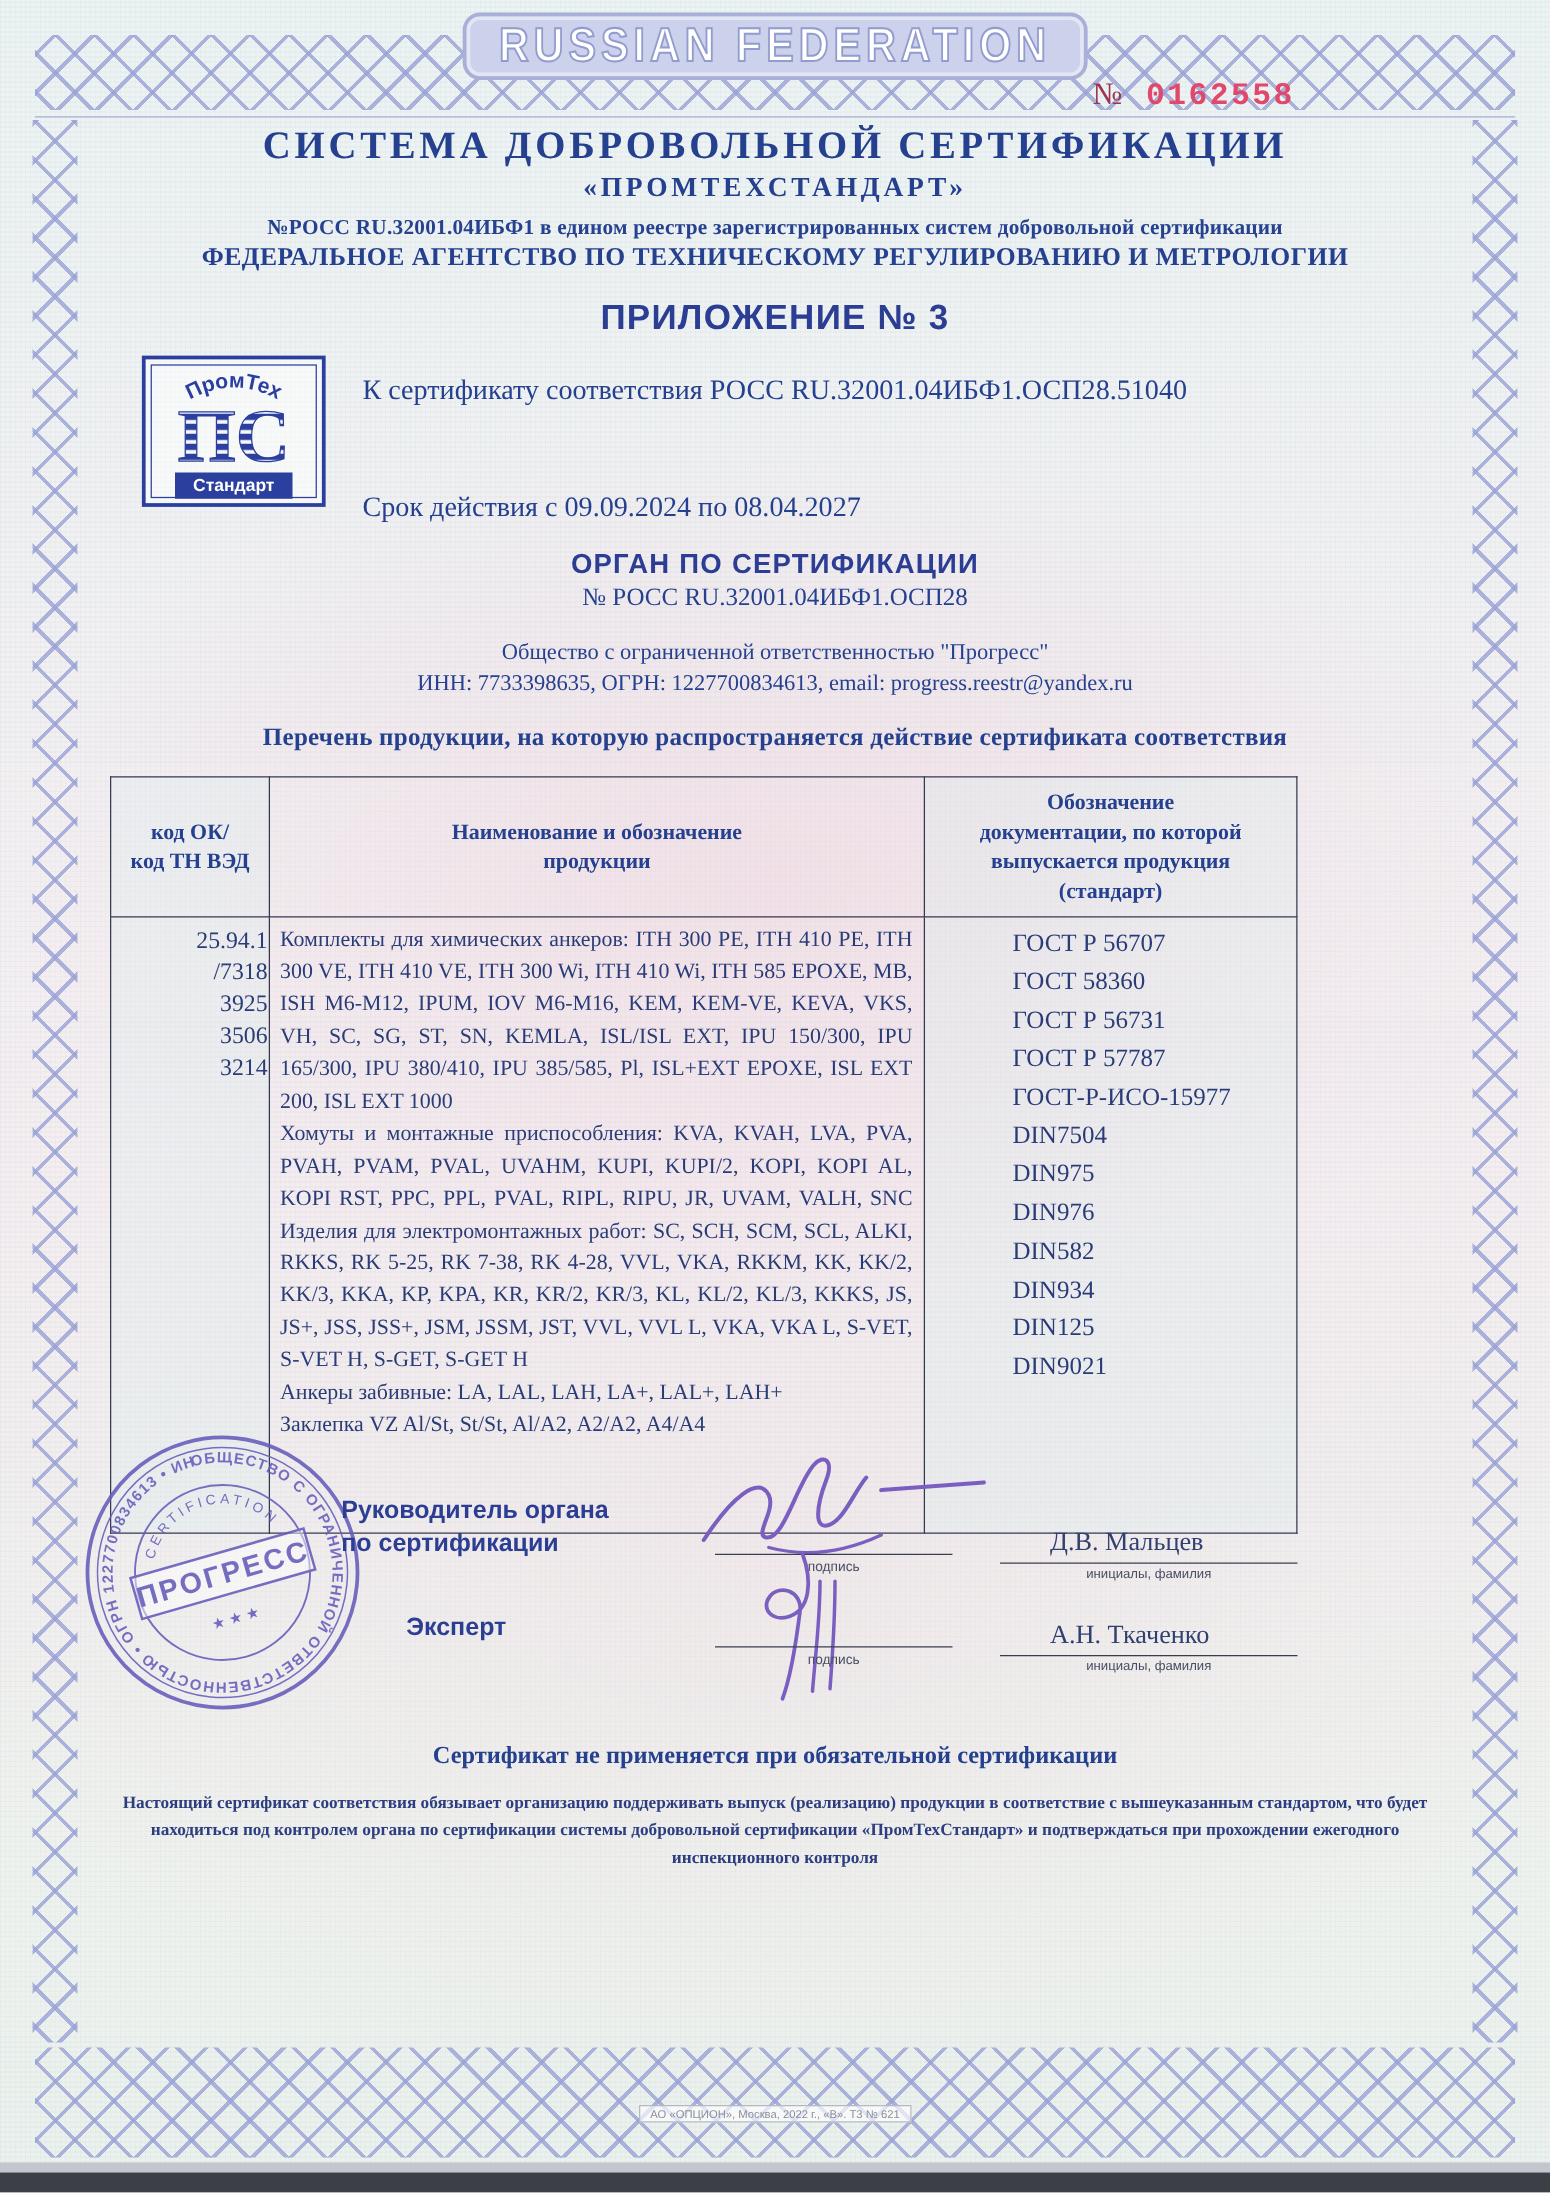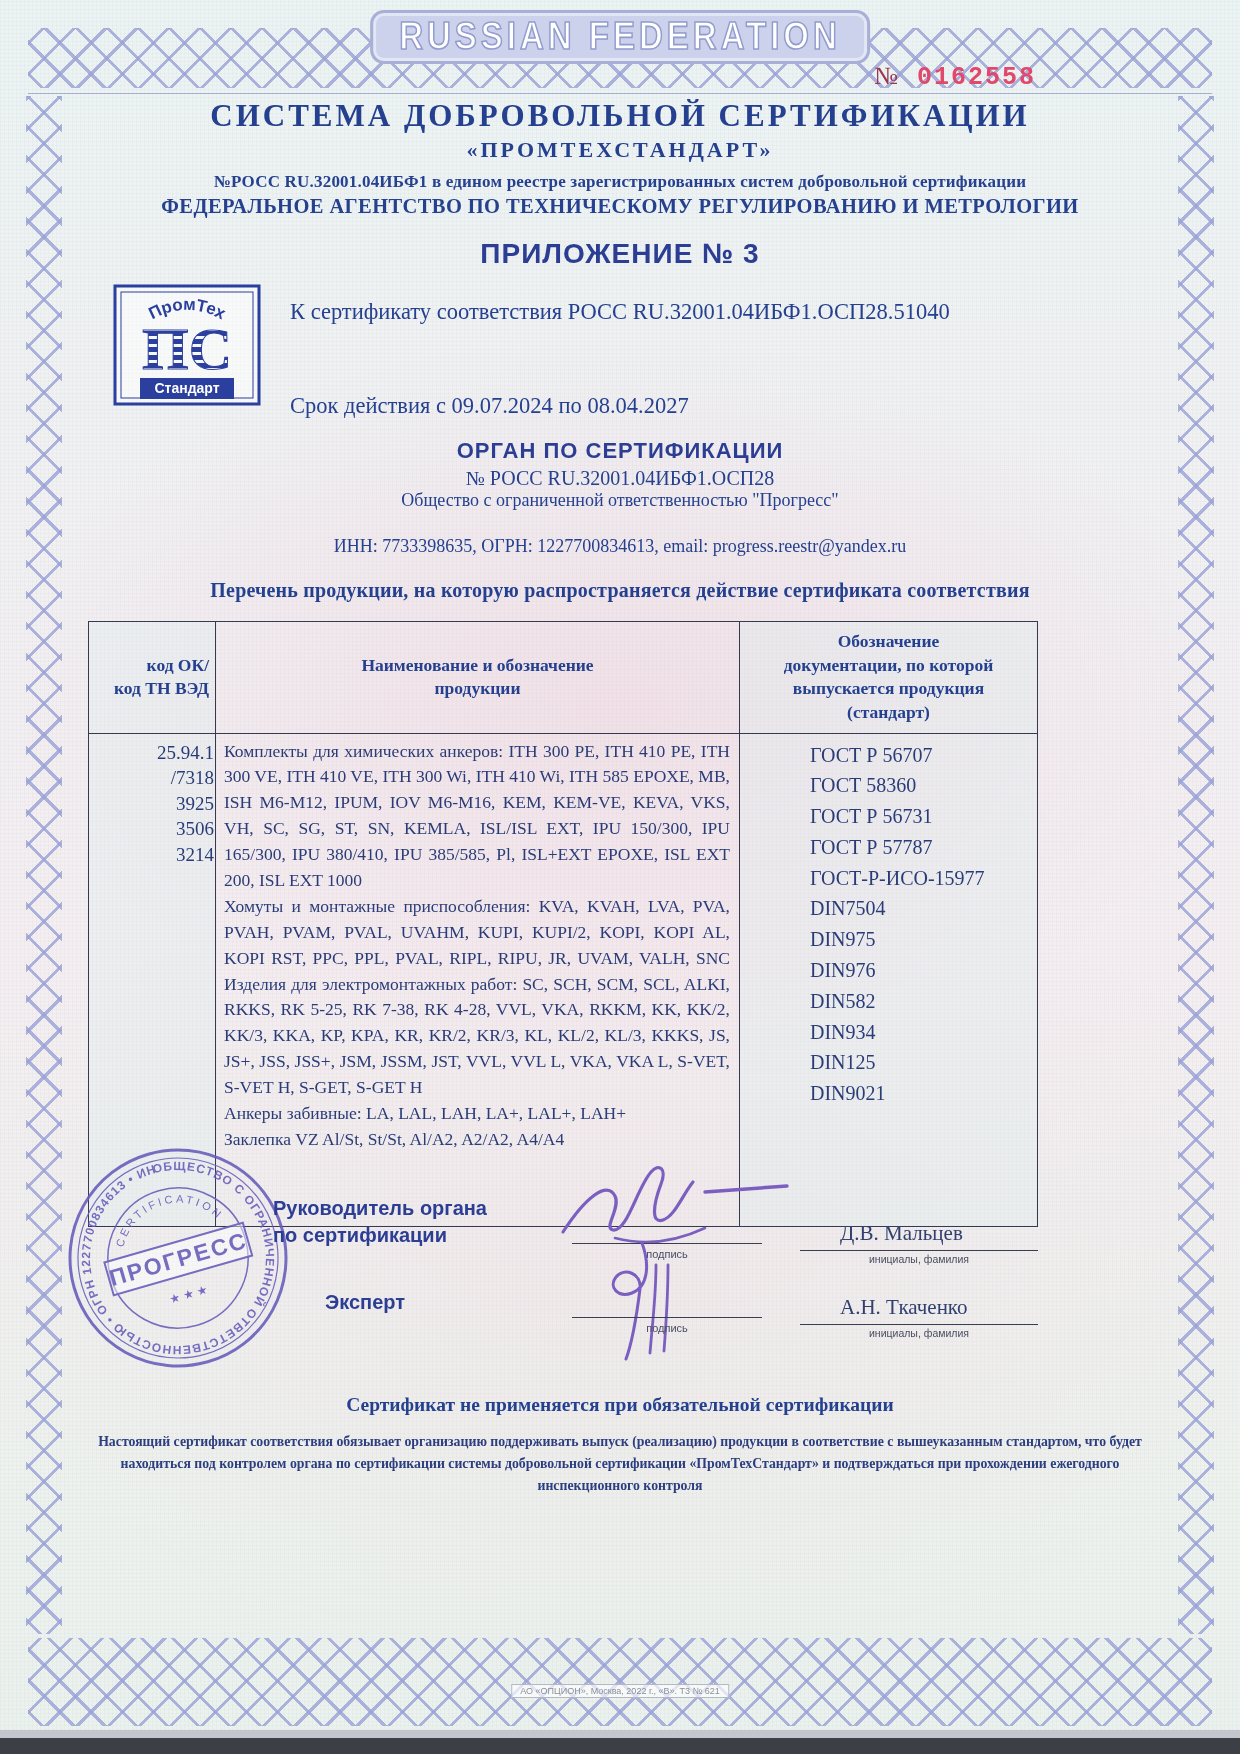--- a/index.html
+++ b/index.html
@@ -49,33 +49,33 @@
   .agency{top:195px;font-size:20.5px;letter-spacing:.4px;}
   .appendix{top:238px;font-size:28px;letter-spacing:1px;}
 
   .logo{top:283px;left:112px;}
   .certline1{top:299px;left:290px;font-size:22.5px;}
   .certline2{top:341px;left:290px;font-size:22.5px;}
   .validity{top:393px;left:290px;font-size:22.5px;}
 
   .organ-h{top:438px;font-size:22px;letter-spacing:1px;}
   .organ-no{top:467px;font-size:20px;}
-  .organ-name{top:490px;font-size:18px;}
+  .organ-name{top:511px;font-size:18px;}
   .organ-addr{top:513px;font-size:18px;}
   .organ-req{top:536px;font-size:18px;}
 
   .products-h{top:579px;font-size:20px;letter-spacing:.2px;}
 
   .ctable{
     top:621px;left:88px;width:950px;border-collapse:collapse;position:absolute;
     color:#2a3c77;
   }
   .ctable td,.ctable th{border:1.6px solid #343a52;vertical-align:top;}
   .ctable th{font-size:17.5px;font-weight:bold;color:#24408f;padding:8px 6px;line-height:1.35;vertical-align:middle;}
-  .col-code{width:127px;background:rgba(215,238,238,.25);text-align:right;}
+  .col-code{width:127px;background:rgba(215,238,238,.25);}
   .col-name{width:576px;}
   .col-docs{width:247px;background:rgba(215,238,238,.25);}
   .codes-cell{text-align:right;font-size:19px;line-height:1.35;padding-top:6px;height:485px;}
   .name-cell{padding:5px 9px 4px 8px;}
   .name-cell p{margin:0;font-size:17.5px;line-height:1.48;text-align:justify;}
   .docs-cell{padding:6px 4px 4px 70px;font-size:20px;line-height:1.54;}
   .docs-cell div{white-space:normal;}
 
   .sig-role1a{top:1197px;left:273px;font-size:20px;}
   .sig-role1b{top:1224px;left:273px;font-size:20px;}
@@ -136,21 +136,21 @@
       <text font-family="Liberation Sans, sans-serif" font-size="17" font-weight="bold" fill="#2b3f9e">
         <textPath href="#logoArc" startOffset="50%" text-anchor="middle">ПромТех</textPath>
       </text>
       <text x="75" y="86" text-anchor="middle" font-family="Liberation Serif, serif" font-size="60" font-weight="bold" fill="url(#stripes)" stroke="#2b3f9e" stroke-width="1">ПС</text>
       <rect x="28" y="95" width="94" height="21" fill="#2b3f9e"></rect>
       <text x="75" y="110" text-anchor="middle" font-family="Liberation Sans, sans-serif" font-size="14" font-weight="bold" fill="#ffffff">Стандарт</text>
     </svg>
   </div>
 
   <div class="abs certline1">К сертификату соответствия РОСС RU.32001.04ИБФ1.ОСП28.51040</div>
-  <div class="abs validity">Срок действия с 09.07.2024 по 08.04.2027</div>
+  <div class="abs validity">Срок действия с 09.09.2024 по 08.04.2027</div>
 
   <div class="abs ctr sans organ-h">ОРГАН ПО СЕРТИФИКАЦИИ</div>
   <div class="abs ctr organ-no">№ РОСС RU.32001.04ИБФ1.ОСП28</div>
   <div class="abs ctr organ-name">Общество с ограниченной ответственностью "Прогресс"</div>
   <div class="abs ctr organ-req">ИНН: 7733398635, ОГРН: 1227700834613, email: progress.reestr@yandex.ru</div>
 
   <div class="abs ctr serifb products-h">Перечень продукции, на которую распространяется действие сертификата соответствия</div>
 
   <table class="ctable">
     <tbody>

